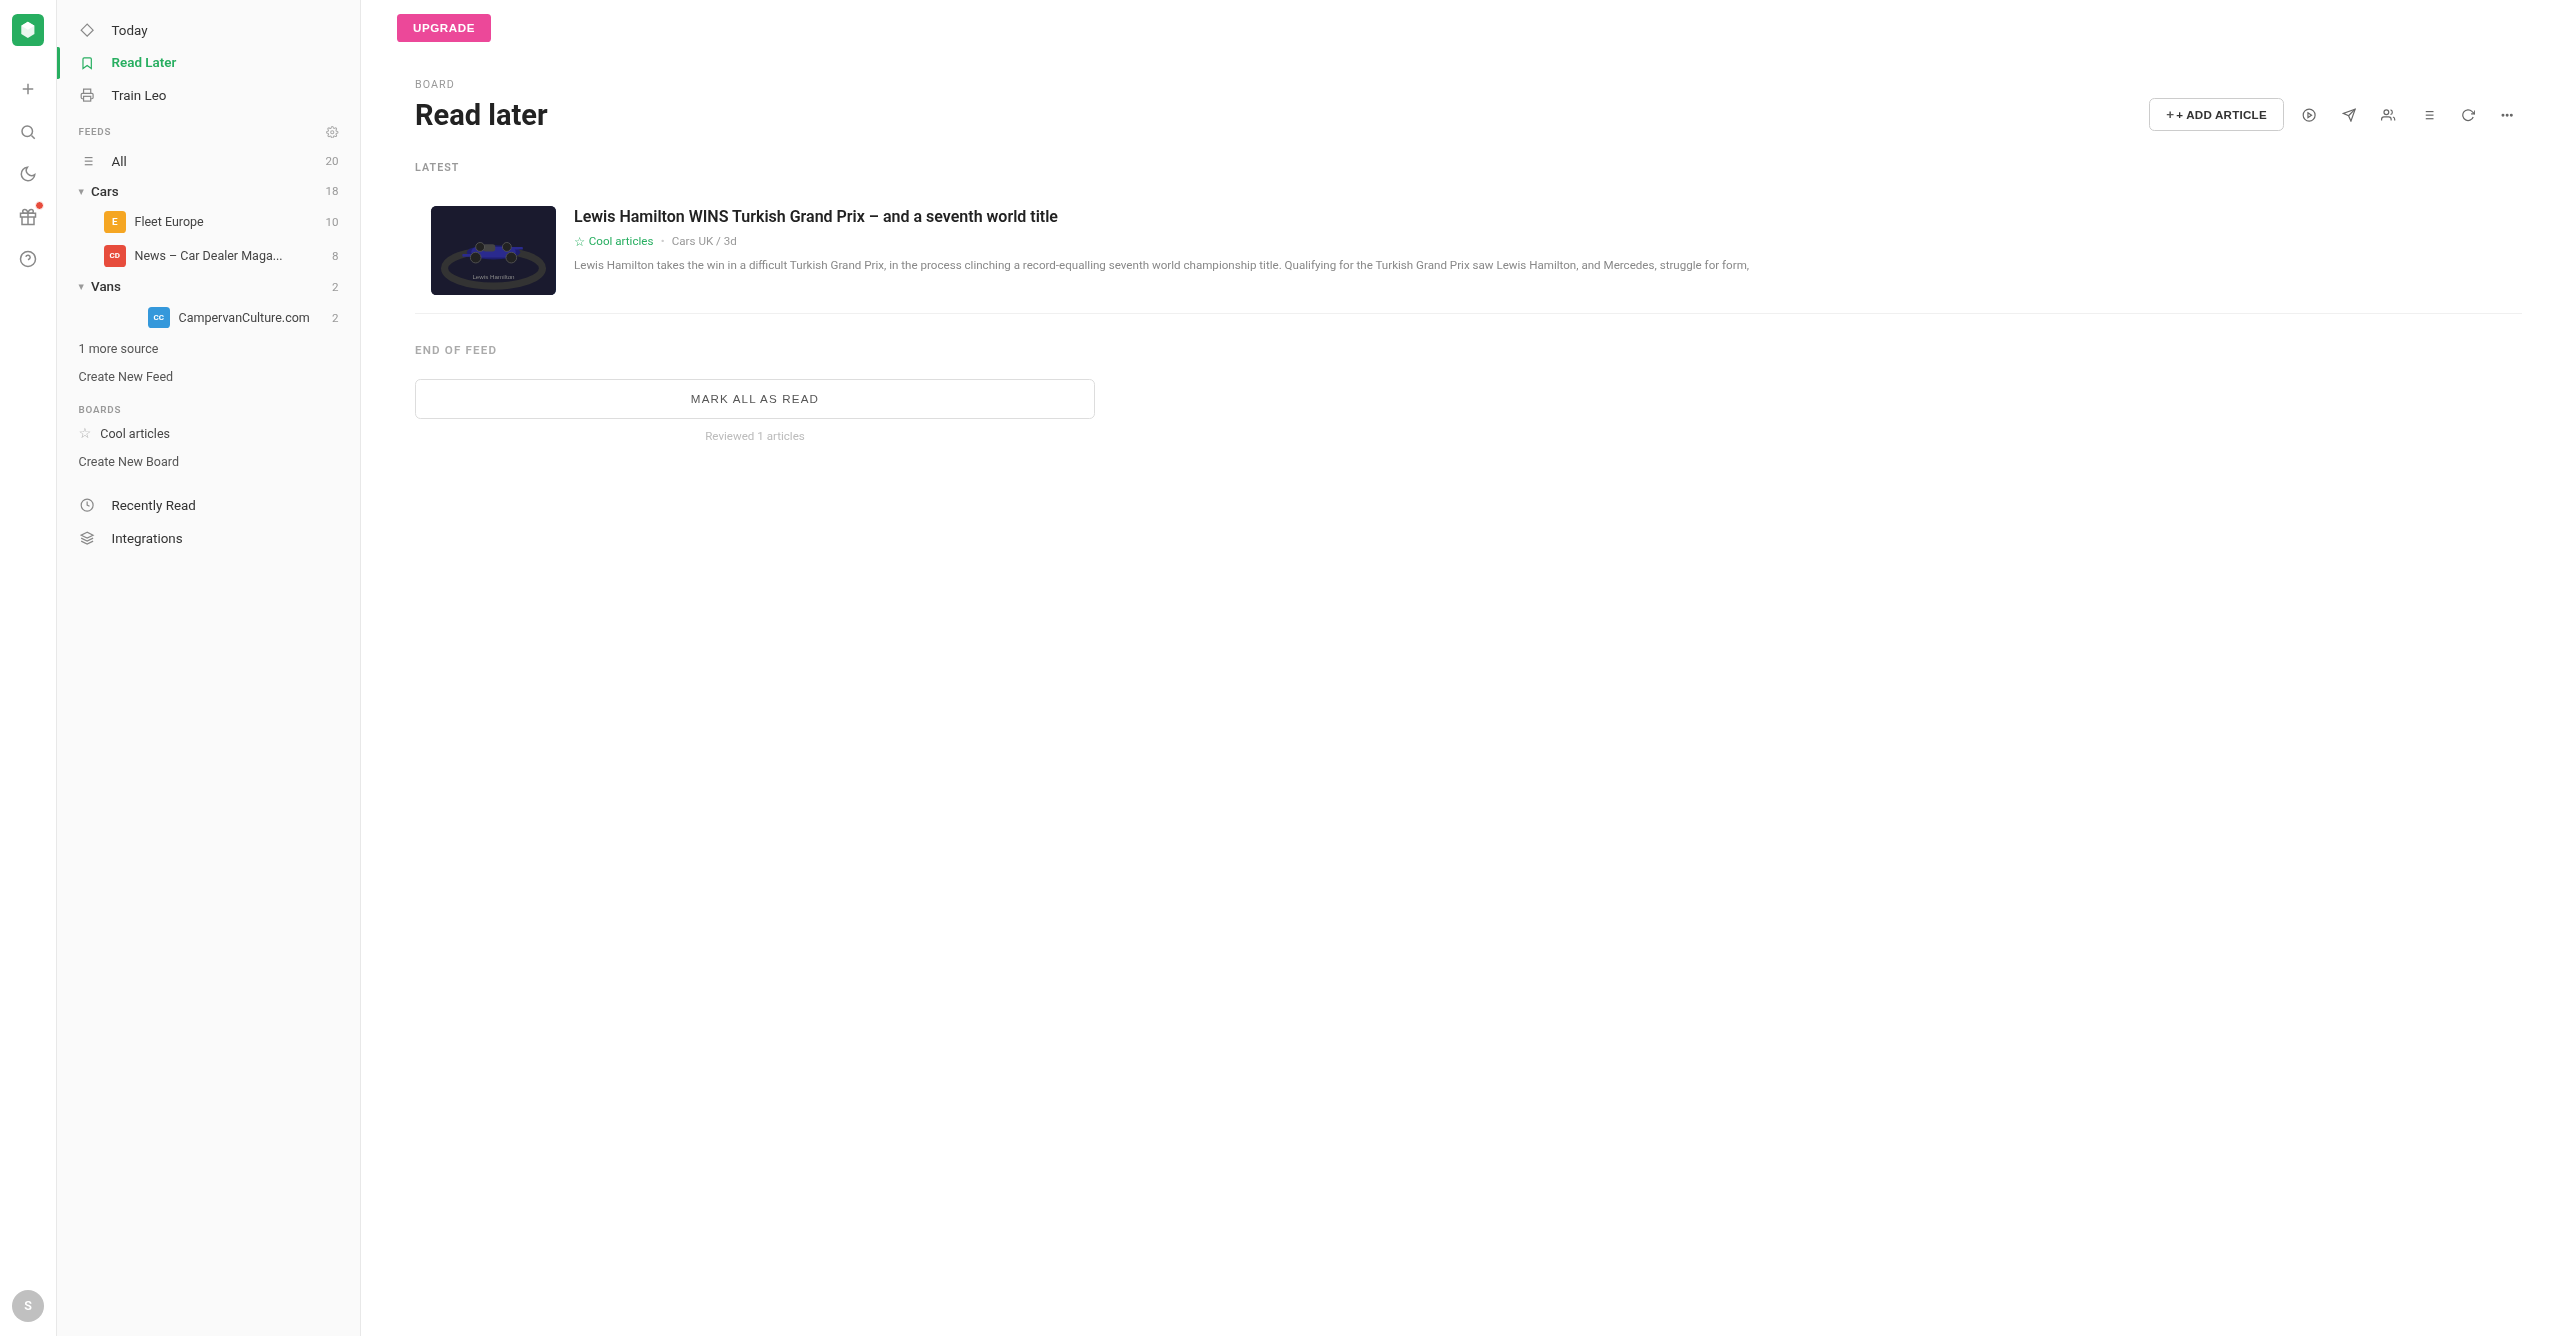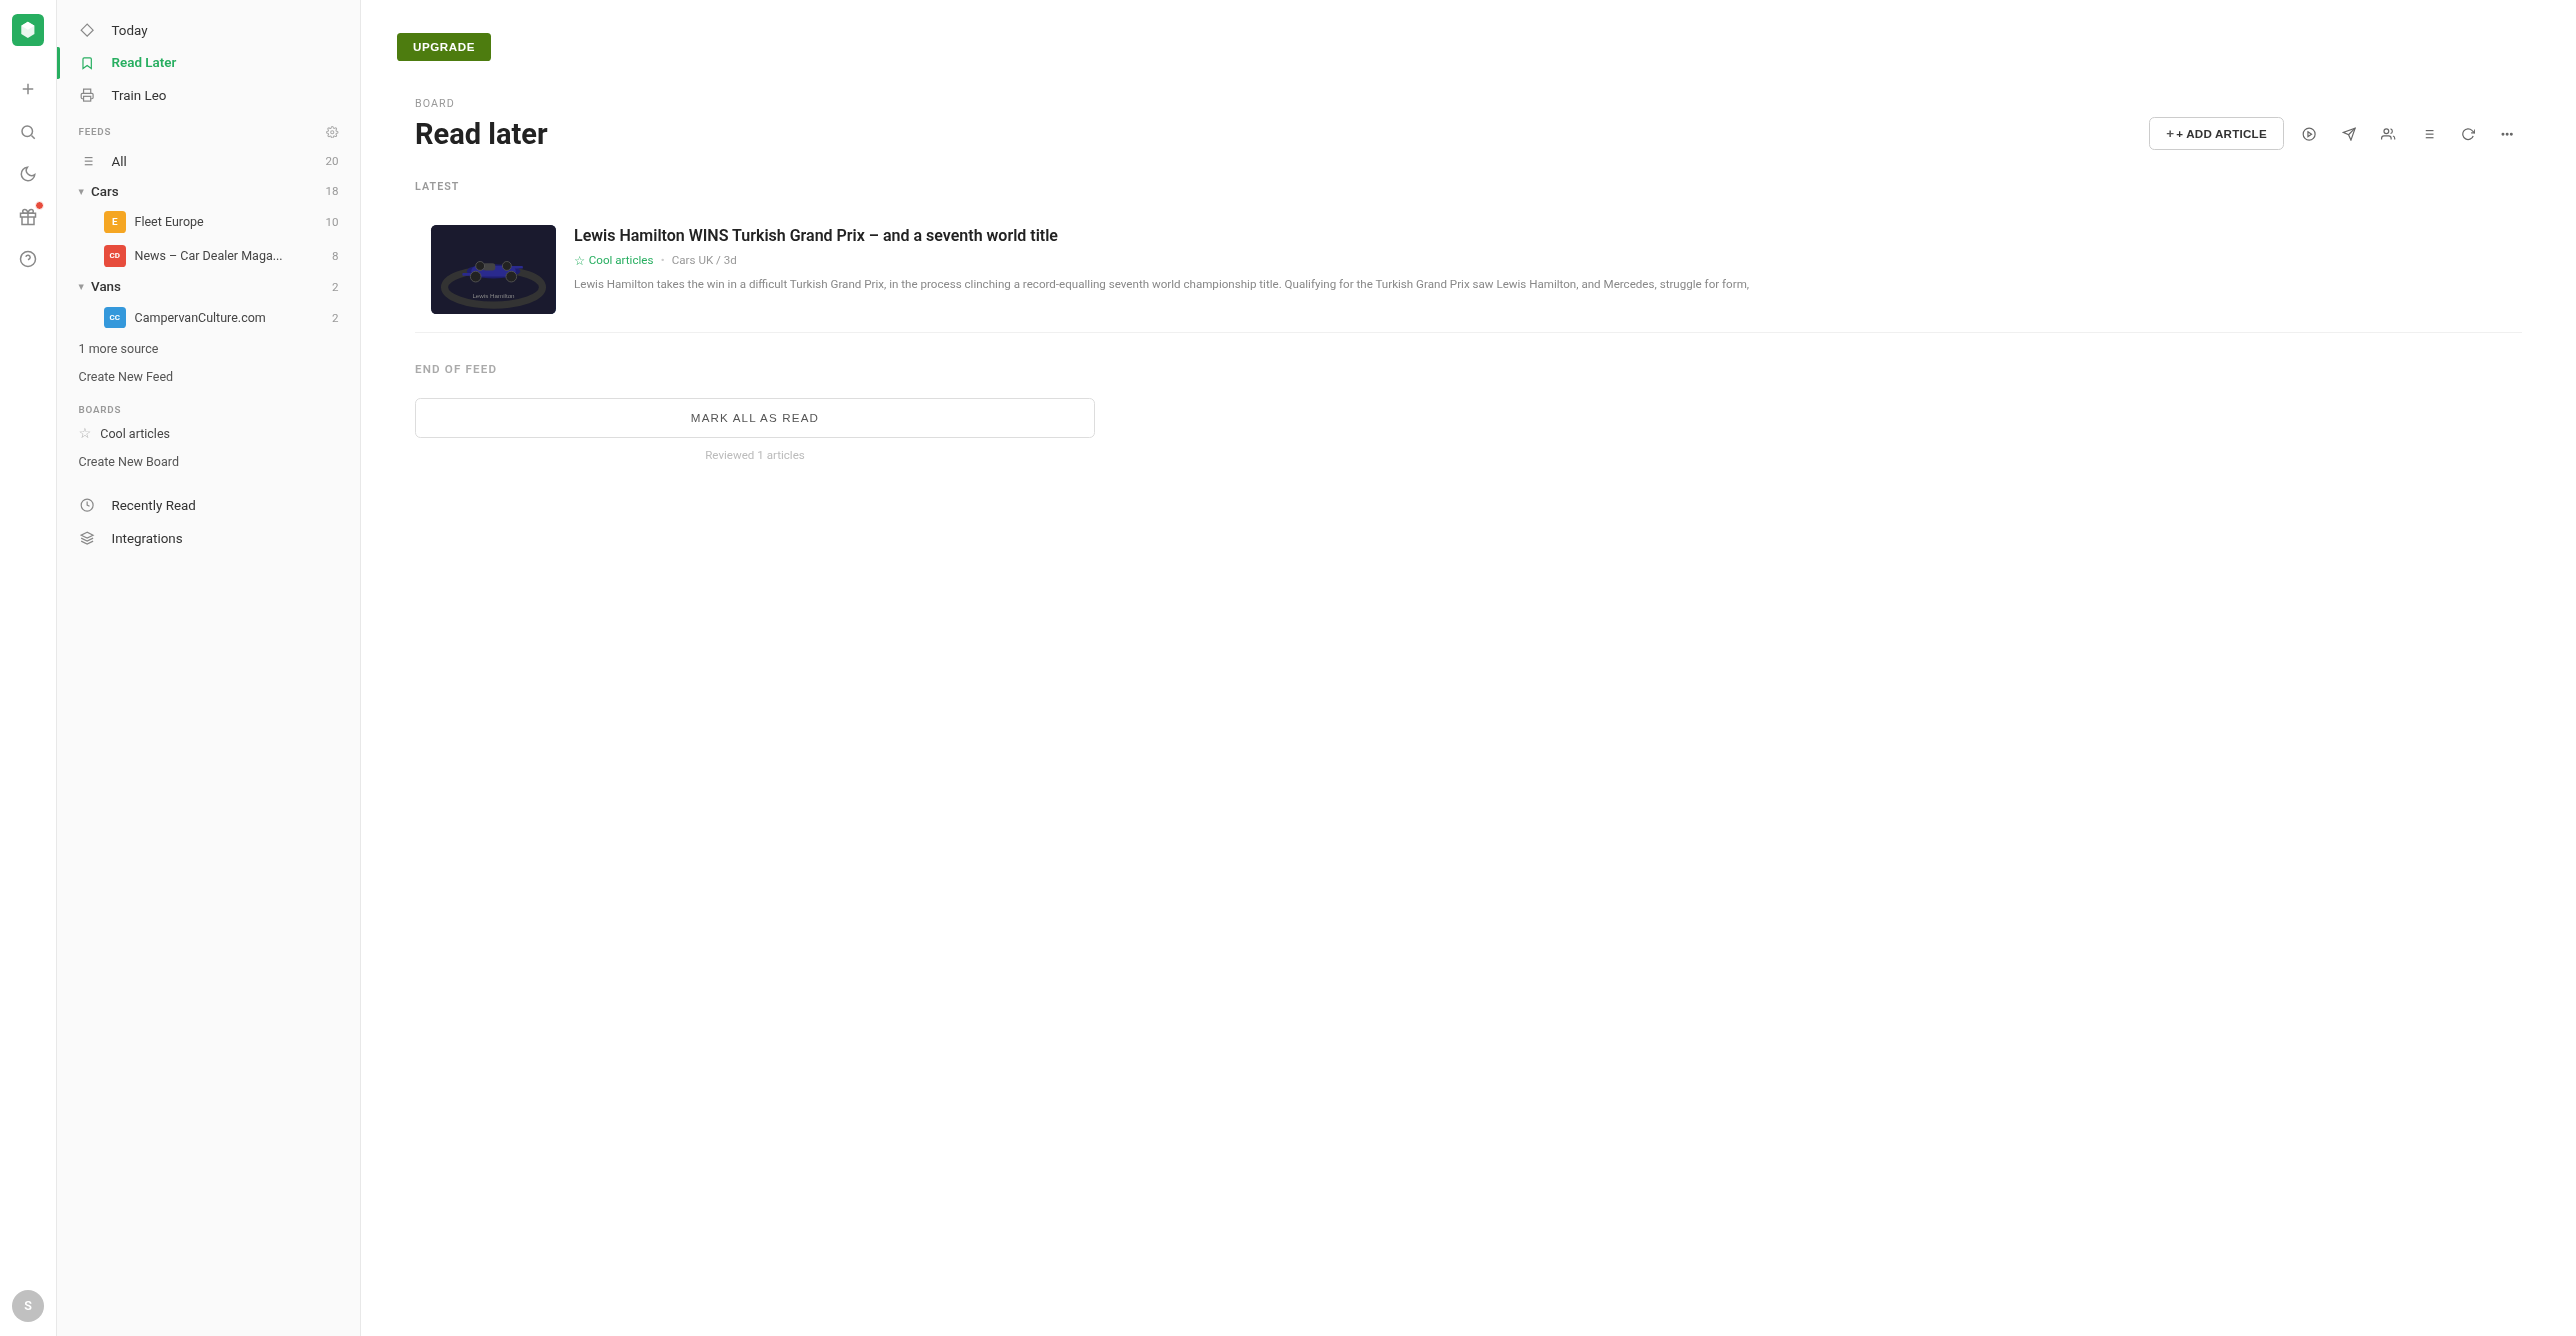--- a/index.html
+++ b/index.html
@@ -127,21 +127,21 @@
       align-items: center;
       justify-content: center;
       font-size: 9.8px;
       font-weight: 700;
       color: #fff;
       flex-shrink: 0;
       overflow: hidden;
     }
     .sub-icon-fleet { background: #f5a623; }
     .sub-icon-news { background: #e74c3c; }
-    .sub-icon-camper { background: #3498db; }
+    .sub-icon-camper { background: #3498db; margin-left: 44px; }
     .sidebar-sub-item .sub-label { flex: 1; }
     .sidebar-sub-item .sub-count { color: #999; font-size: 11.6px; }
 
     .sidebar-collapse-item {
       display: flex;
       align-items: center;
       padding: 6.3px 21.5px;
       cursor: pointer;
       color: #333;
       font-size: 13.4px;
@@ -180,30 +180,30 @@
 
     .main-header {
       padding: 14.3px 36px 0;
       display: flex;
       align-items: flex-start;
       justify-content: space-between;
       border-bottom: none;
     }
 
     .upgrade-btn {
-      background: #4d7c0f;
+      background: #ec4899;
       color: #fff;
       border: none;
       border-radius: 3.6px;
       padding: 7.2px 16px;
       font-size: 11.6px;
       font-weight: 700;
       letter-spacing: 0.05em;
       cursor: pointer;
-      margin-top: 19px;
+      margin-top: 0;
     }
 
     .content-area {
       padding: 36px 54px;
       flex: 1;
     }
 
     .board-label {
       color: #999;
       font-size: 10.7px;

